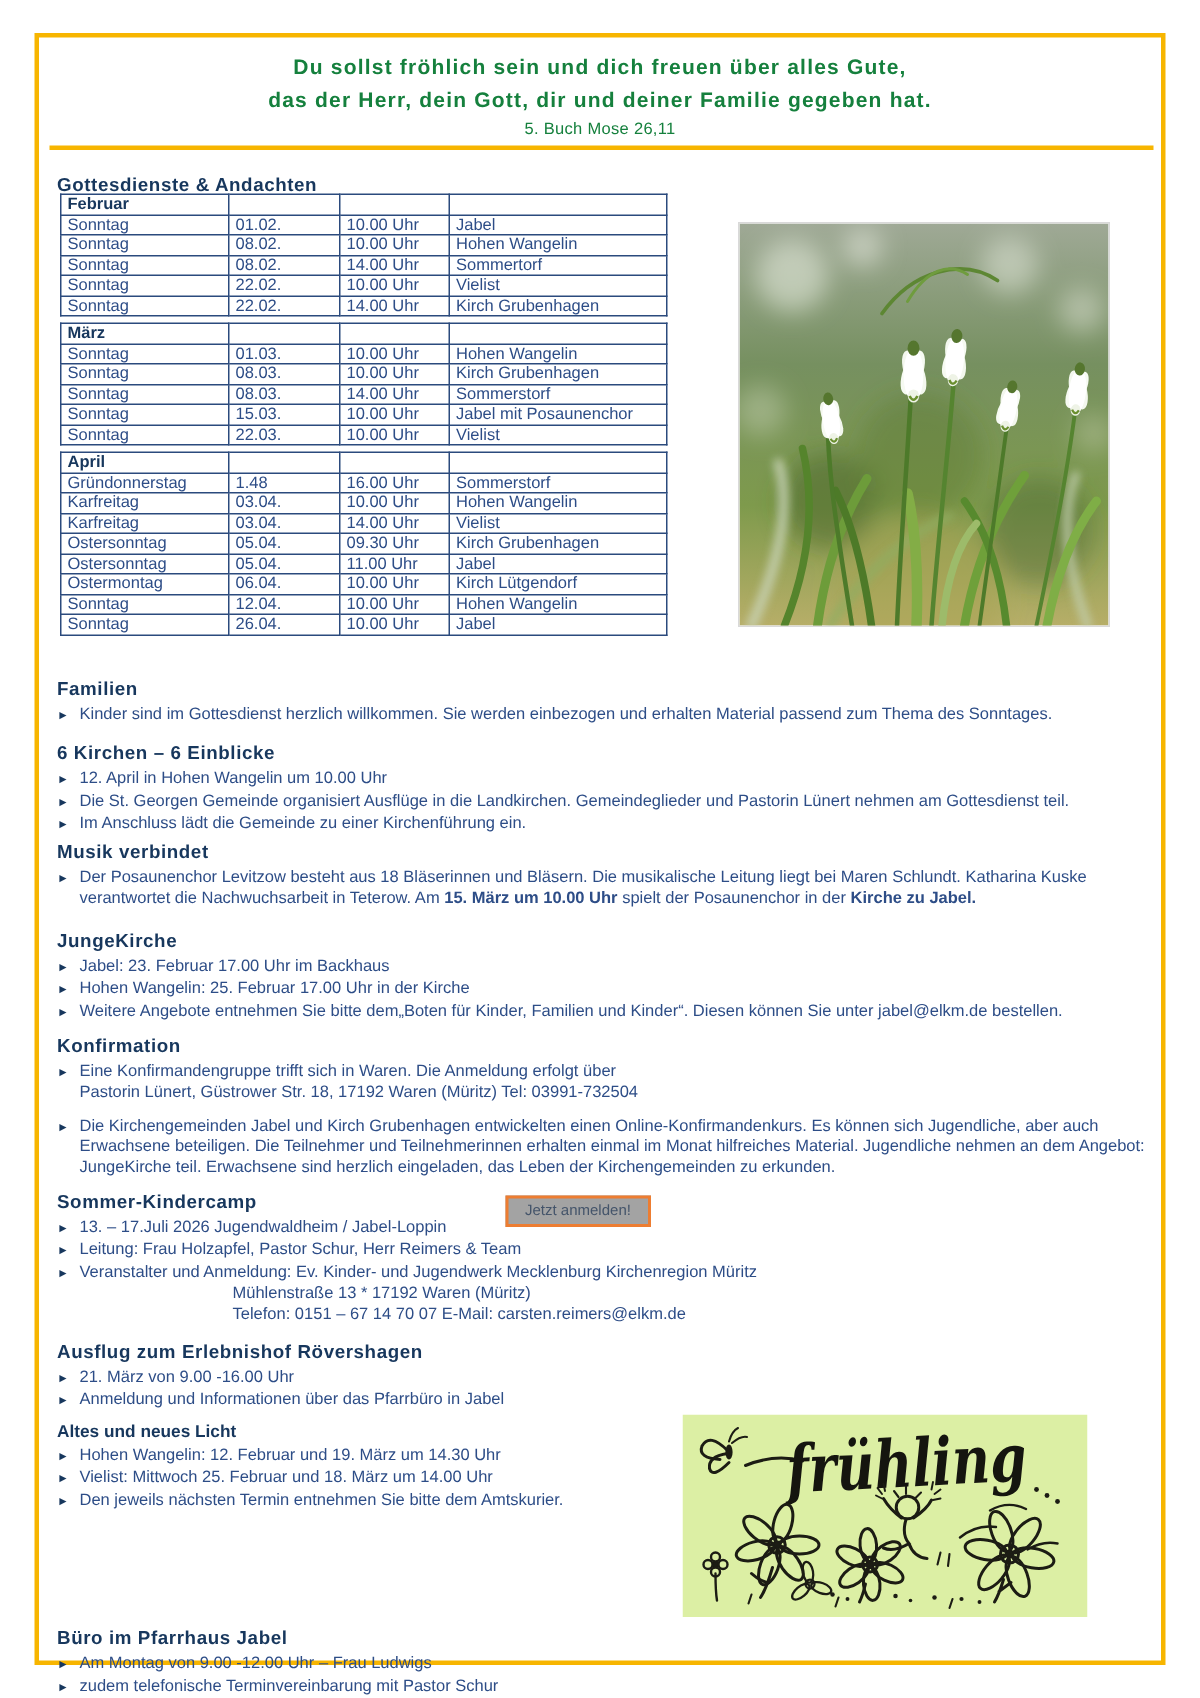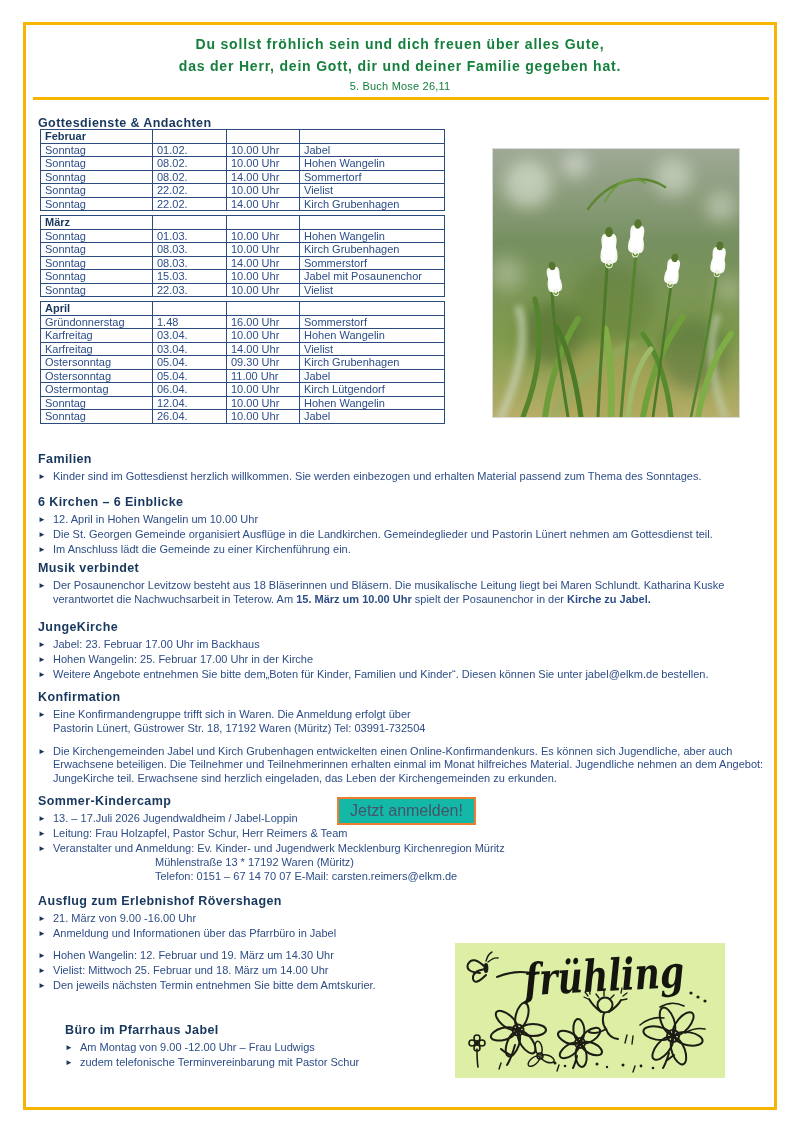--- a/index.html
+++ b/index.html
@@ -20,21 +20,21 @@
   .addr{font-size:11px;line-height:13.8px;padding-left:117px;}
   .bold{font-weight:bold;}
   
   .tables{position:absolute;left:40px;top:129px;width:404px;}
   table.sched{border-collapse:collapse;width:404px;margin-bottom:4px;table-layout:fixed;}
   table.sched td{border:1px solid #2b4a7d;font-size:11px;line-height:12.5px;height:12.5px;padding:0 4px;color:#2d4d87;overflow:hidden;white-space:nowrap;}
   table.sched td.mh{font-weight:bold;color:#17375d;}
   
   .photo{position:absolute;left:492px;top:148px;width:246px;height:268px;border:1px solid #d9d9d9;}
   .drawing{position:absolute;left:455px;top:943px;width:270px;height:135px;}
-  .btn{position:absolute;left:337px;top:797px;background:#14b8a6;border:2px solid #ed7d31;color:#44546a;font-size:16px;padding:3px 11px;font-family:"Liberation Sans",sans-serif;cursor:pointer;}
+  .btn{position:absolute;left:337px;top:797px;background:#a3a3a3;border:2px solid #ed7d31;color:#44546a;font-size:10px;padding:3px 11px;font-family:"Liberation Sans",sans-serif;cursor:pointer;}
 </style>
 </head>
 <body>
 
 <div class="page">
 
   <div class="frame"></div>
   <div class="hr2"></div>
 
   <div class="verse">
@@ -363,35 +363,36 @@
         <span class="tri">►</span>
         <span class="bt">21. März von 9.00 -16.00 Uhr</span>
       </div>
     <div class="b">
         <span class="tri">►</span>
         <span class="bt">Anmeldung und Informationen über das Pfarrbüro in Jabel</span>
       </div>
   </div>
 
   <div class="sec" style="top:949px;width:410px;">
+    <h3>Altes und neues Licht</h3>
     <div class="b">
         <span class="tri">►</span>
         <span class="bt">Hohen Wangelin: 12. Februar und 19. März um 14.30 Uhr</span>
       </div>
     <div class="b">
         <span class="tri">►</span>
         <span class="bt">Vielist: Mittwoch 25. Februar und 18. März um 14.00 Uhr</span>
       </div>
     <div class="b">
         <span class="tri">►</span>
         <span class="bt">Den jeweils nächsten Termin entnehmen Sie bitte dem Amtskurier.</span>
       </div>
   </div>
 
-  <div class="sec" style="top:1023px;width:410px;margin-left:27px;">
+  <div class="sec" style="top:1085px;width:410px;">
     <h2>Büro im Pfarrhaus Jabel</h2>
     <div class="b">
         <span class="tri">►</span>
         <span class="bt">Am Montag von 9.00 -12.00 Uhr – Frau Ludwigs</span>
       </div>
     <div class="b">
         <span class="tri">►</span>
         <span class="bt">zudem telefonische Terminvereinbarung mit Pastor Schur</span>
       </div>
   </div>

